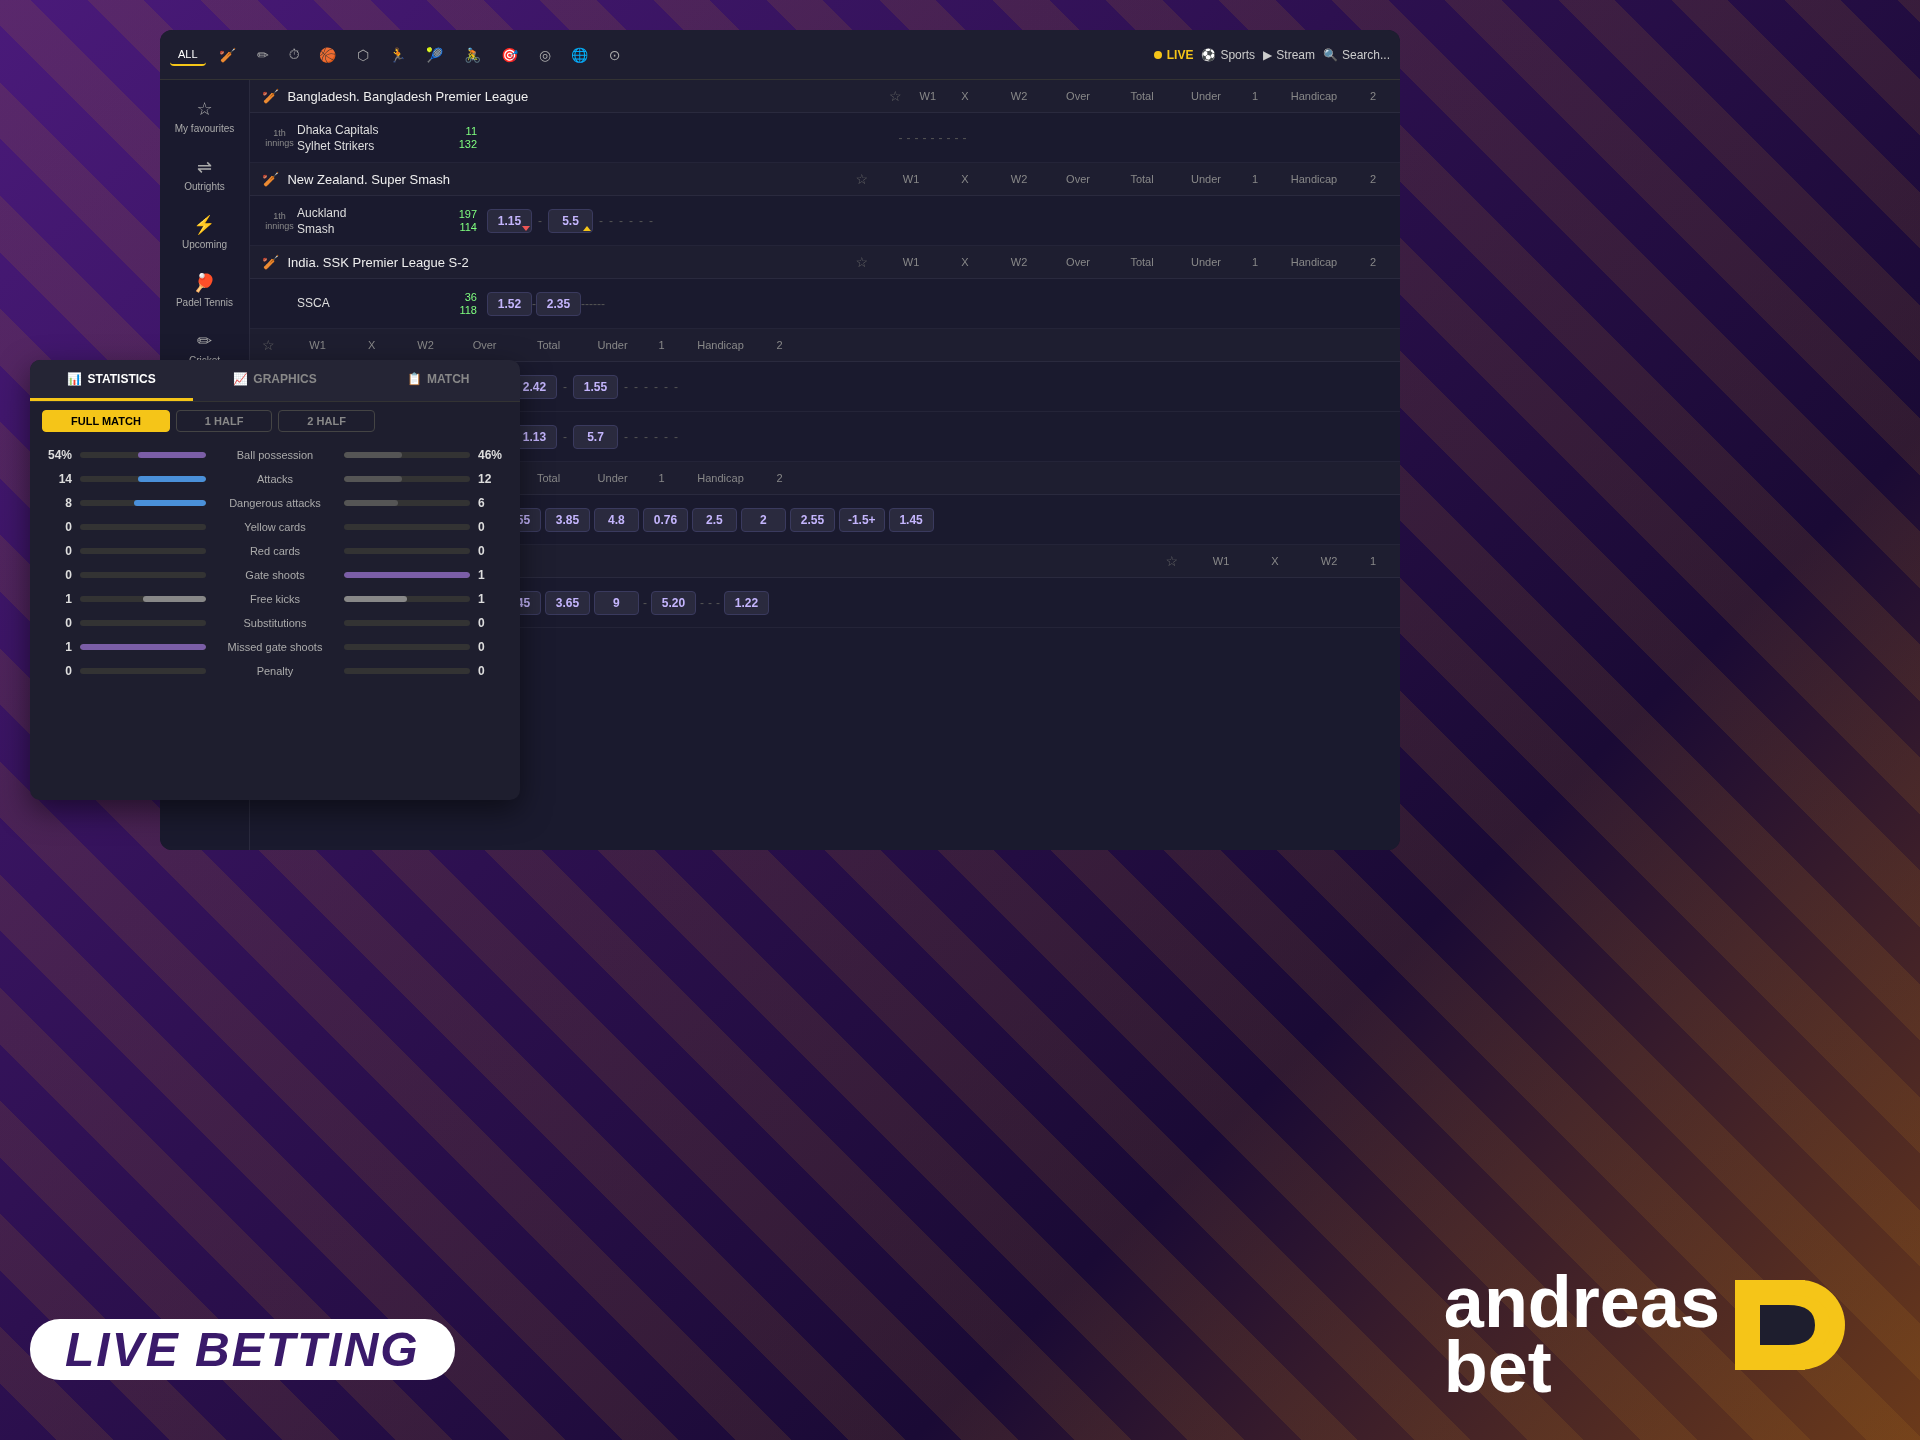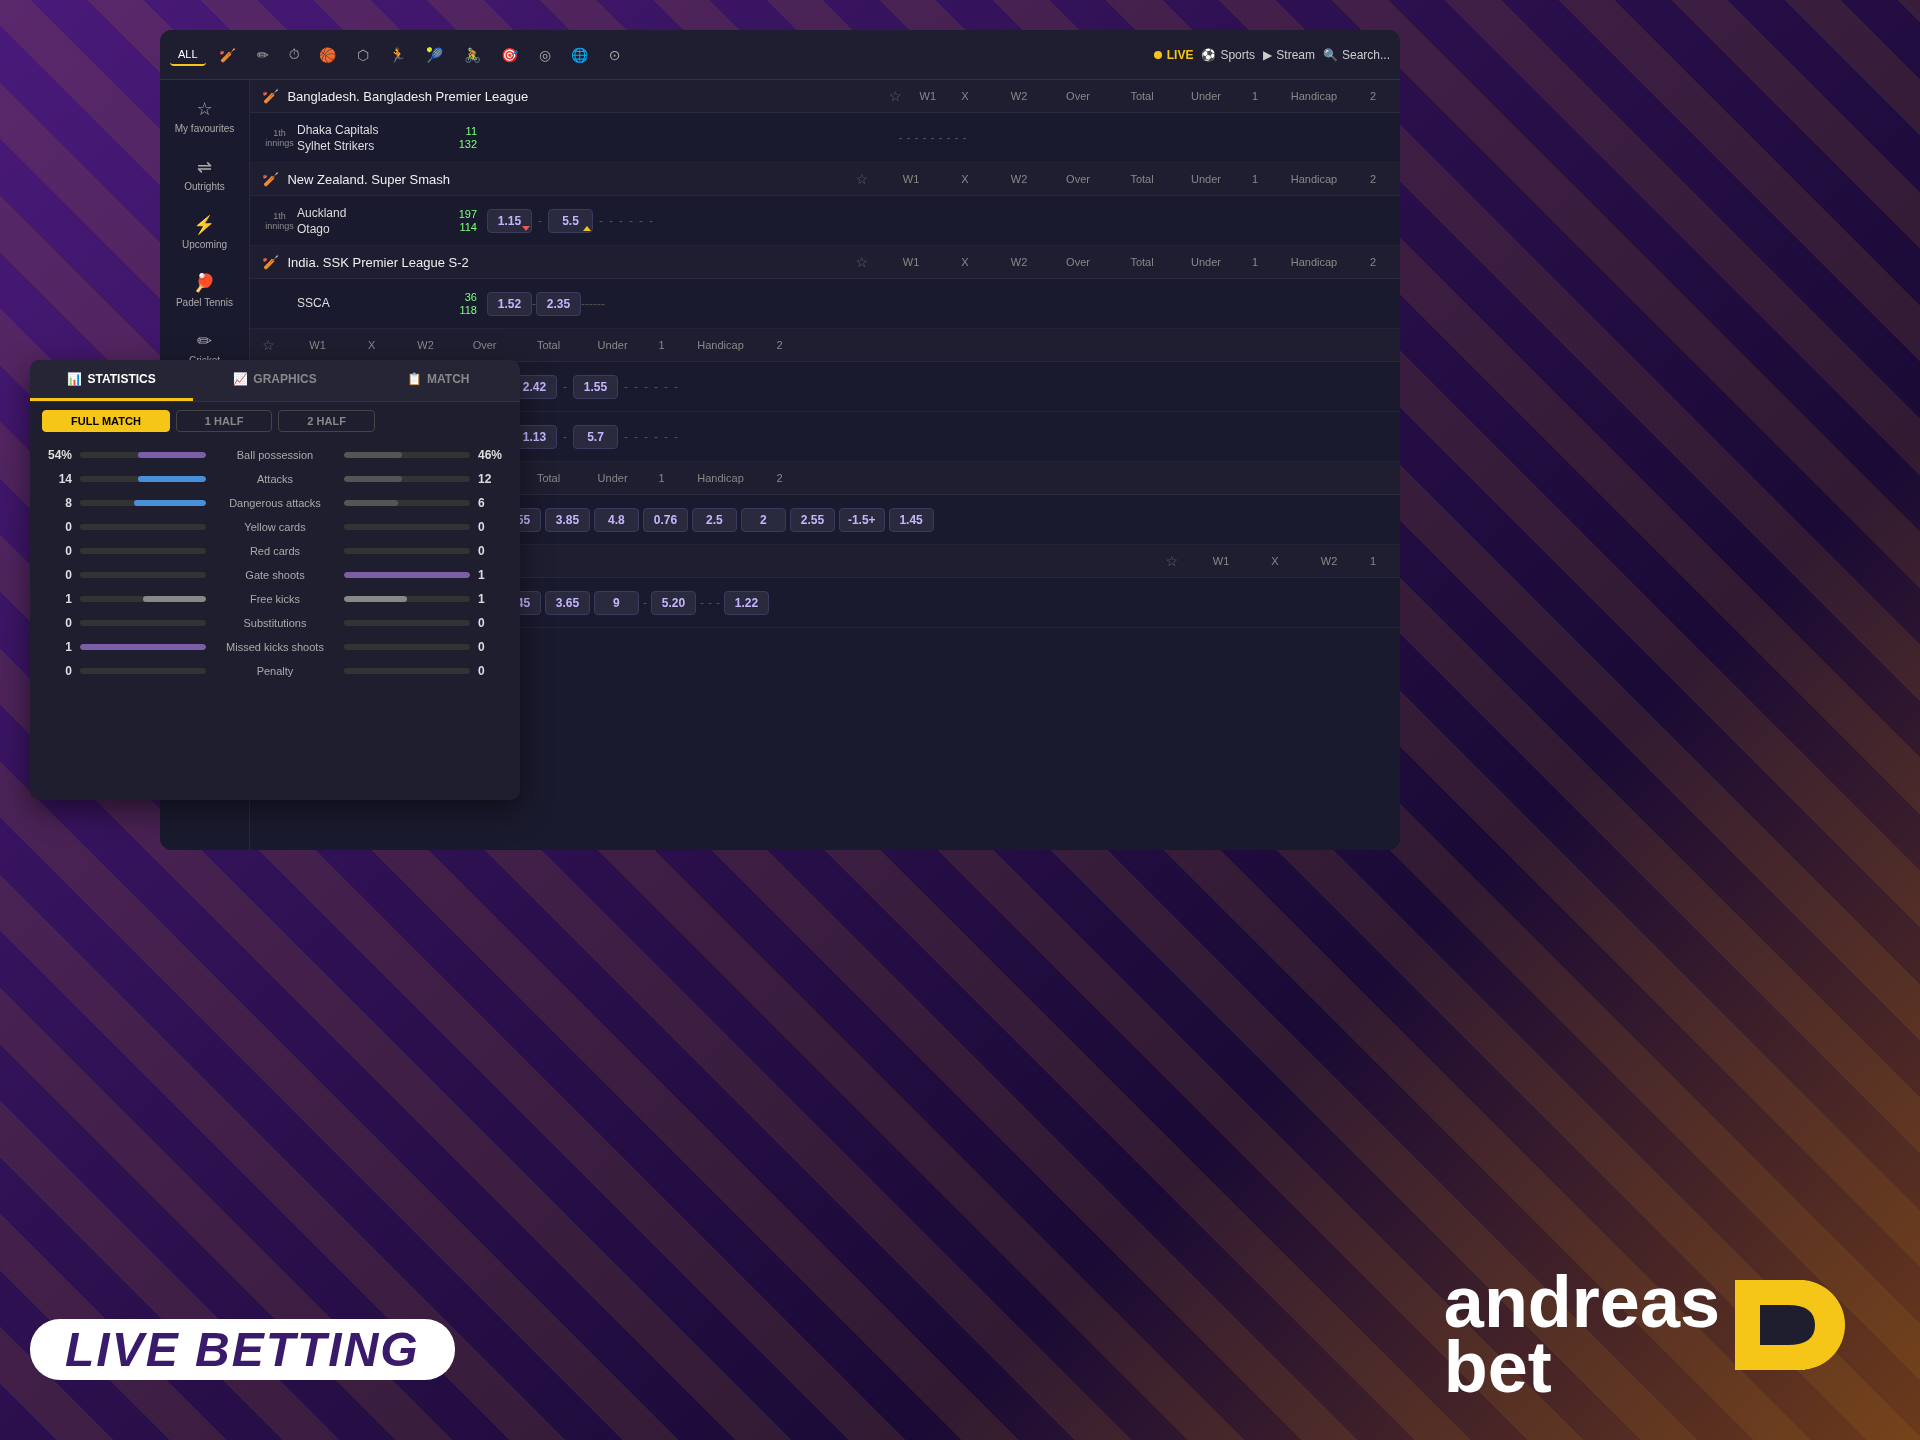--- a/index.html
+++ b/index.html
@@ -573,21 +573,21 @@
         <span style="width:30px;text-align:center;">1</span>
         <span style="width:80px;text-align:center;">Handicap</span>
         <span style="width:30px;text-align:center;">2</span>
       </div>
     </div>
 
     <div class="match-row">
       <div class="innings-info">1th innings</div>
       <div class="team-names">
         <span class="team-name">Auckland</span>
-        <span class="team-name">Otago</span>
+        <span class="team-name">Smash</span>
       </div>
       <div class="score-box">
         <span class="score-val">197</span>
         <span class="score-val">114</span>
       </div>
       <div style="flex:1;display:flex;align-items:center;gap:6px;padding-left:10px;">
         <div class="bet-cell-relative" style="position:relative;">
           <button class="bet-btn">1.15</button>
           <div class="trending-down"></div>
         </div>
@@ -903,21 +903,21 @@
       </div>
       <span class="stat-right-val">0</span>
     </div>
 
     <div class="stat-row">
       <span class="stat-left-val">1</span>
       <div class="stat-bar-container">
         <div class="stat-bar-left">
           <div class="stat-bar-left-fill" style="width:100%"></div>
         </div>
-        <span class="stat-label">Missed kicks shoots</span>
+        <span class="stat-label">Missed gate shoots</span>
         <div class="stat-bar-right">
           <div class="stat-bar-right-fill" style="width:0%"></div>
         </div>
       </div>
       <span class="stat-right-val">0</span>
     </div>
 
     <div class="stat-row">
       <span class="stat-left-val">0</span>
       <div class="stat-bar-container">

